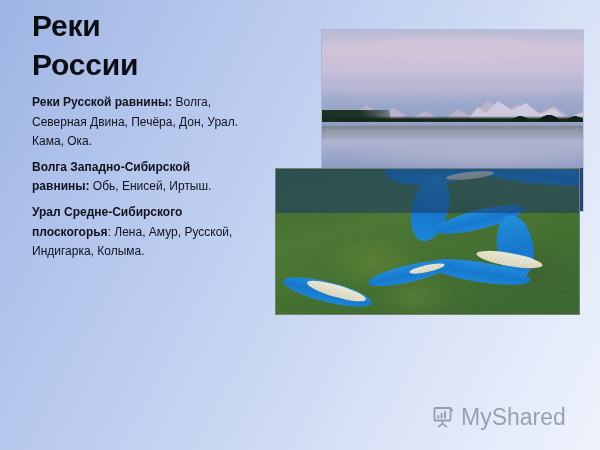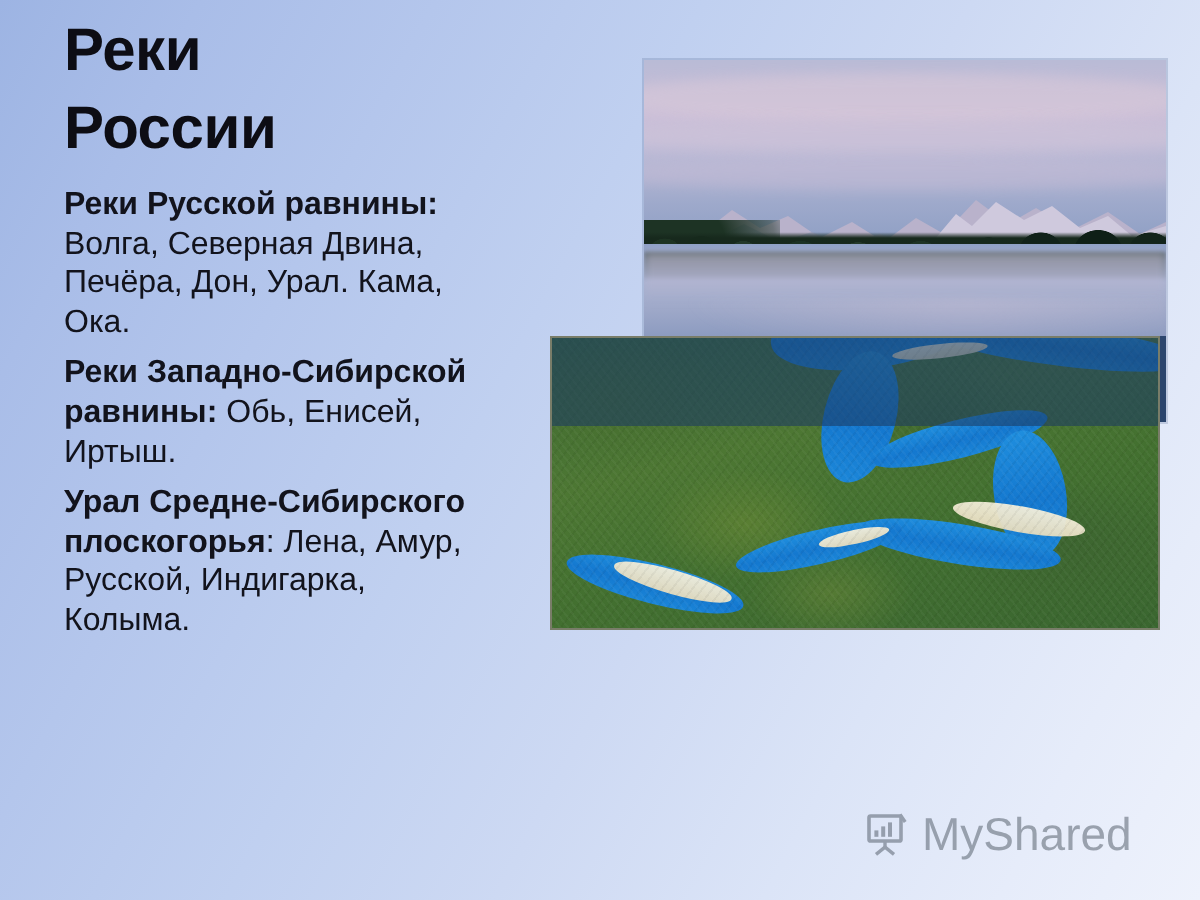--- a/index.html
+++ b/index.html
@@ -43,21 +43,21 @@
     letter-spacing: -0.2px;
     white-space: pre-line;
   }
 
   
   #body-text {
     position: absolute;
     left: 32px;
     top: 93px;
     width: 212px;
-    font-size: 16px;
+    font-size: 12px;
     line-height: 19.6px;
     color: #12131c;
   }
   .para {
     margin: 0 0 6px 0;
   }
   .para:last-child { margin-bottom: 0; }
   .lead {
     font-weight: bold;
   }
@@ -262,21 +262,21 @@
   <div id="title">Реки
 России</div>
 
   <div id="body-text">
 
     <p class="para">
       <span class="lead">Реки  Русской равнины:</span><span> Волга, Северная Двина, Печёра, Дон, Урал. Кама, Ока.</span>
     </p>
 
     <p class="para">
-      <span class="lead">Реки Западно-Сибирской равнины:</span><span> Обь, Енисей, Иртыш.</span>
+      <span class="lead">Волга Западно-Сибирской равнины:</span><span> Обь, Енисей, Иртыш.</span>
     </p>
 
     <p class="para">
       <span class="lead">Урал Средне-Сибирского плоскогорья</span><span>: Лена, Амур, Русской, Индигарка, Колыма.</span>
     </p>
 
   </div>
 
   <div id="photo-lake">
     <div class="sky"></div>

